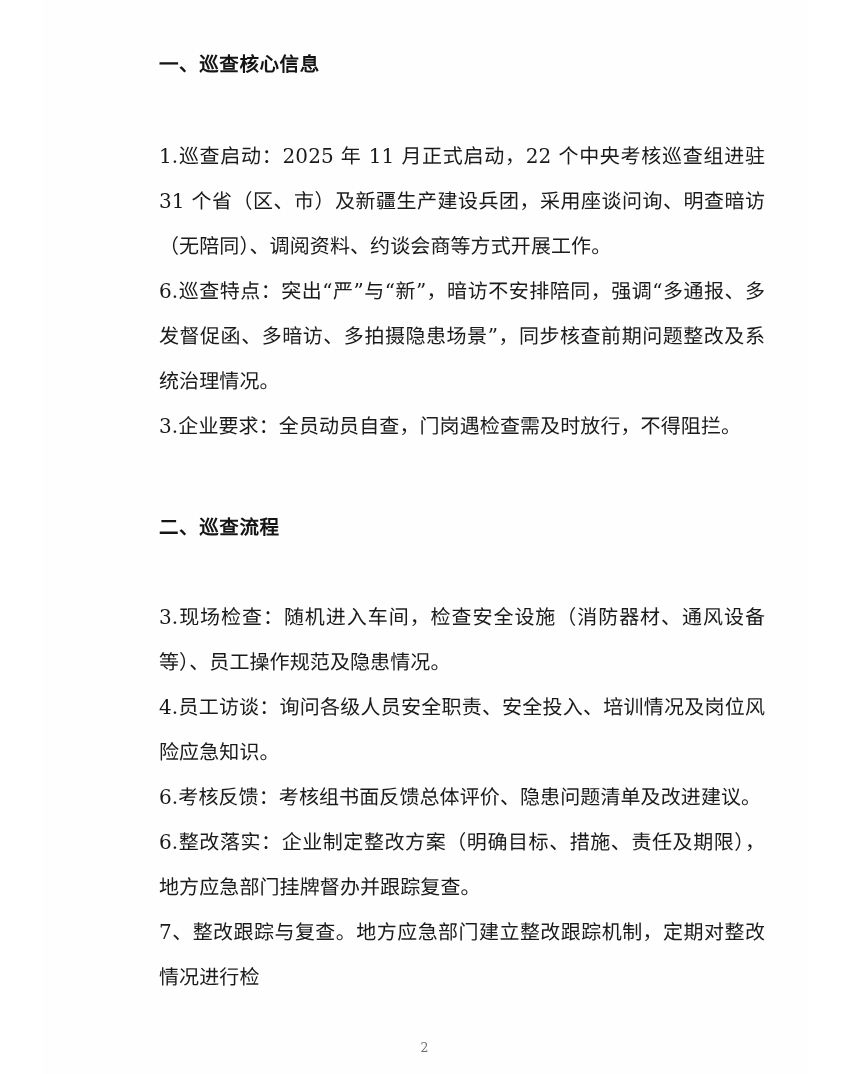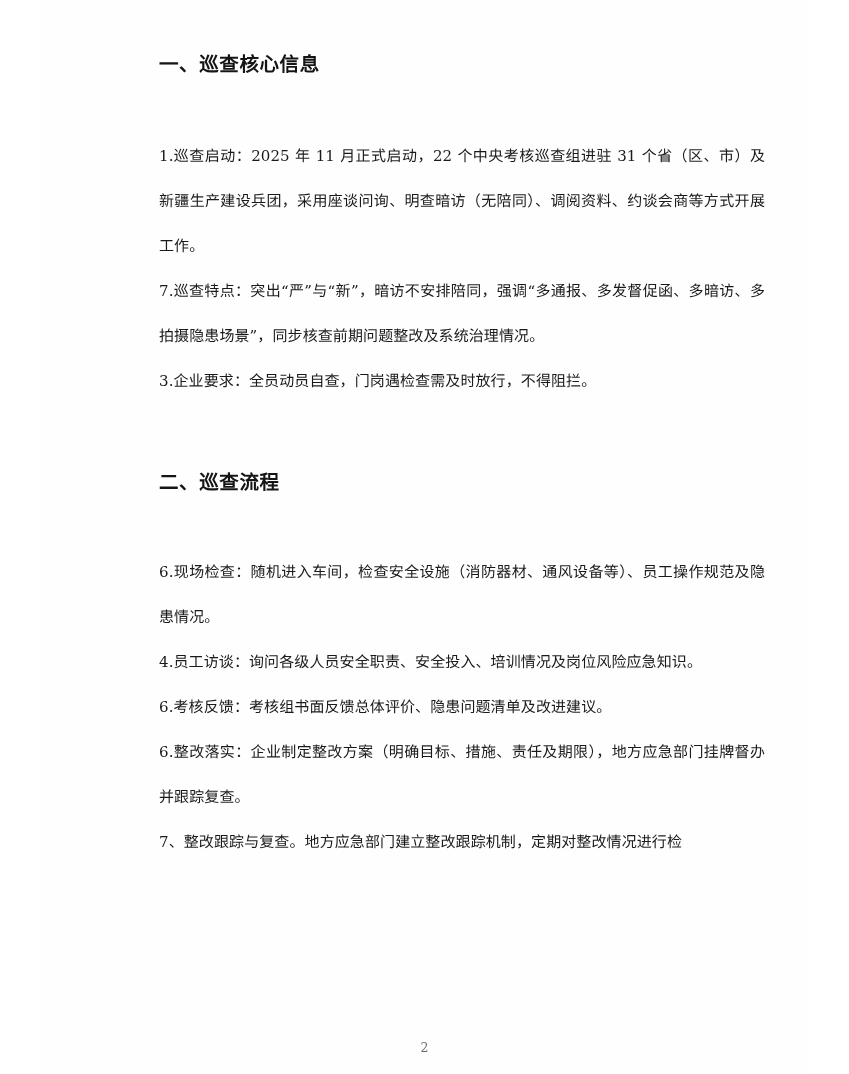--- a/index.html
+++ b/index.html
@@ -37,21 +37,21 @@
     line-height: 1.35;
     margin: 0;
     padding: 0;
     white-space: nowrap;
   }
   .heading-gap-1 { height: 56px; }
   .heading-gap-2 { height: 53px; }
   .section-gap   { height: 66px; }
 
   .para {
-    font-size: 15px;
+    font-size: 20px;
     line-height: 45px;
     margin: 0;
     padding: 0;
     text-align: justify;
     text-justify: inter-ideograph;
     color: #1a1a1a;
     letter-spacing: 0.1px;
     word-break: break-all;
   }
   .para + .para { margin-top: 0; }
@@ -71,29 +71,29 @@
 <body>
 
 <div class="page">
 
   <div class="content">
 
     <h2 class="section-heading">一、巡查核心信息</h2>
     <div class="heading-gap-1"></div>
 
     <p class="para">1.巡查启动：2025 年 11 月正式启动，22 个中央考核巡查组进驻 31 个省（区、市）及新疆生产建设兵团，采用座谈问询、明查暗访（无陪同）、调阅资料、约谈会商等方式开展工作。</p>
-    <p class="para">7.巡查特点：突出“严”与“新”，暗访不安排陪同，强调“多通报、多发督促函、多暗访、多拍摄隐患场景”，同步核查前期问题整改及系统治理情况。</p>
+    <p class="para">6.巡查特点：突出“严”与“新”，暗访不安排陪同，强调“多通报、多发督促函、多暗访、多拍摄隐患场景”，同步核查前期问题整改及系统治理情况。</p>
     <p class="para">3.企业要求：全员动员自查，门岗遇检查需及时放行，不得阻拦。</p>
 
     <div class="section-gap"></div>
 
     <h2 class="section-heading">二、巡查流程</h2>
     <div class="heading-gap-2"></div>
 
-    <p class="para">6.现场检查：随机进入车间，检查安全设施（消防器材、通风设备等）、员工操作规范及隐患情况。</p>
+    <p class="para">3.现场检查：随机进入车间，检查安全设施（消防器材、通风设备等）、员工操作规范及隐患情况。</p>
     <p class="para">4.员工访谈：询问各级人员安全职责、安全投入、培训情况及岗位风险应急知识。</p>
     <p class="para">6.考核反馈：考核组书面反馈总体评价、隐患问题清单及改进建议。</p>
     <p class="para">6.整改落实：企业制定整改方案（明确目标、措施、责任及期限），地方应急部门挂牌督办并跟踪复查。</p>
     <p class="para">7、整改跟踪与复查。地方应急部门建立整改跟踪机制，定期对整改情况进行检</p>
 
   </div>
 
   <div class="page-number">2</div>
 
 </div>

